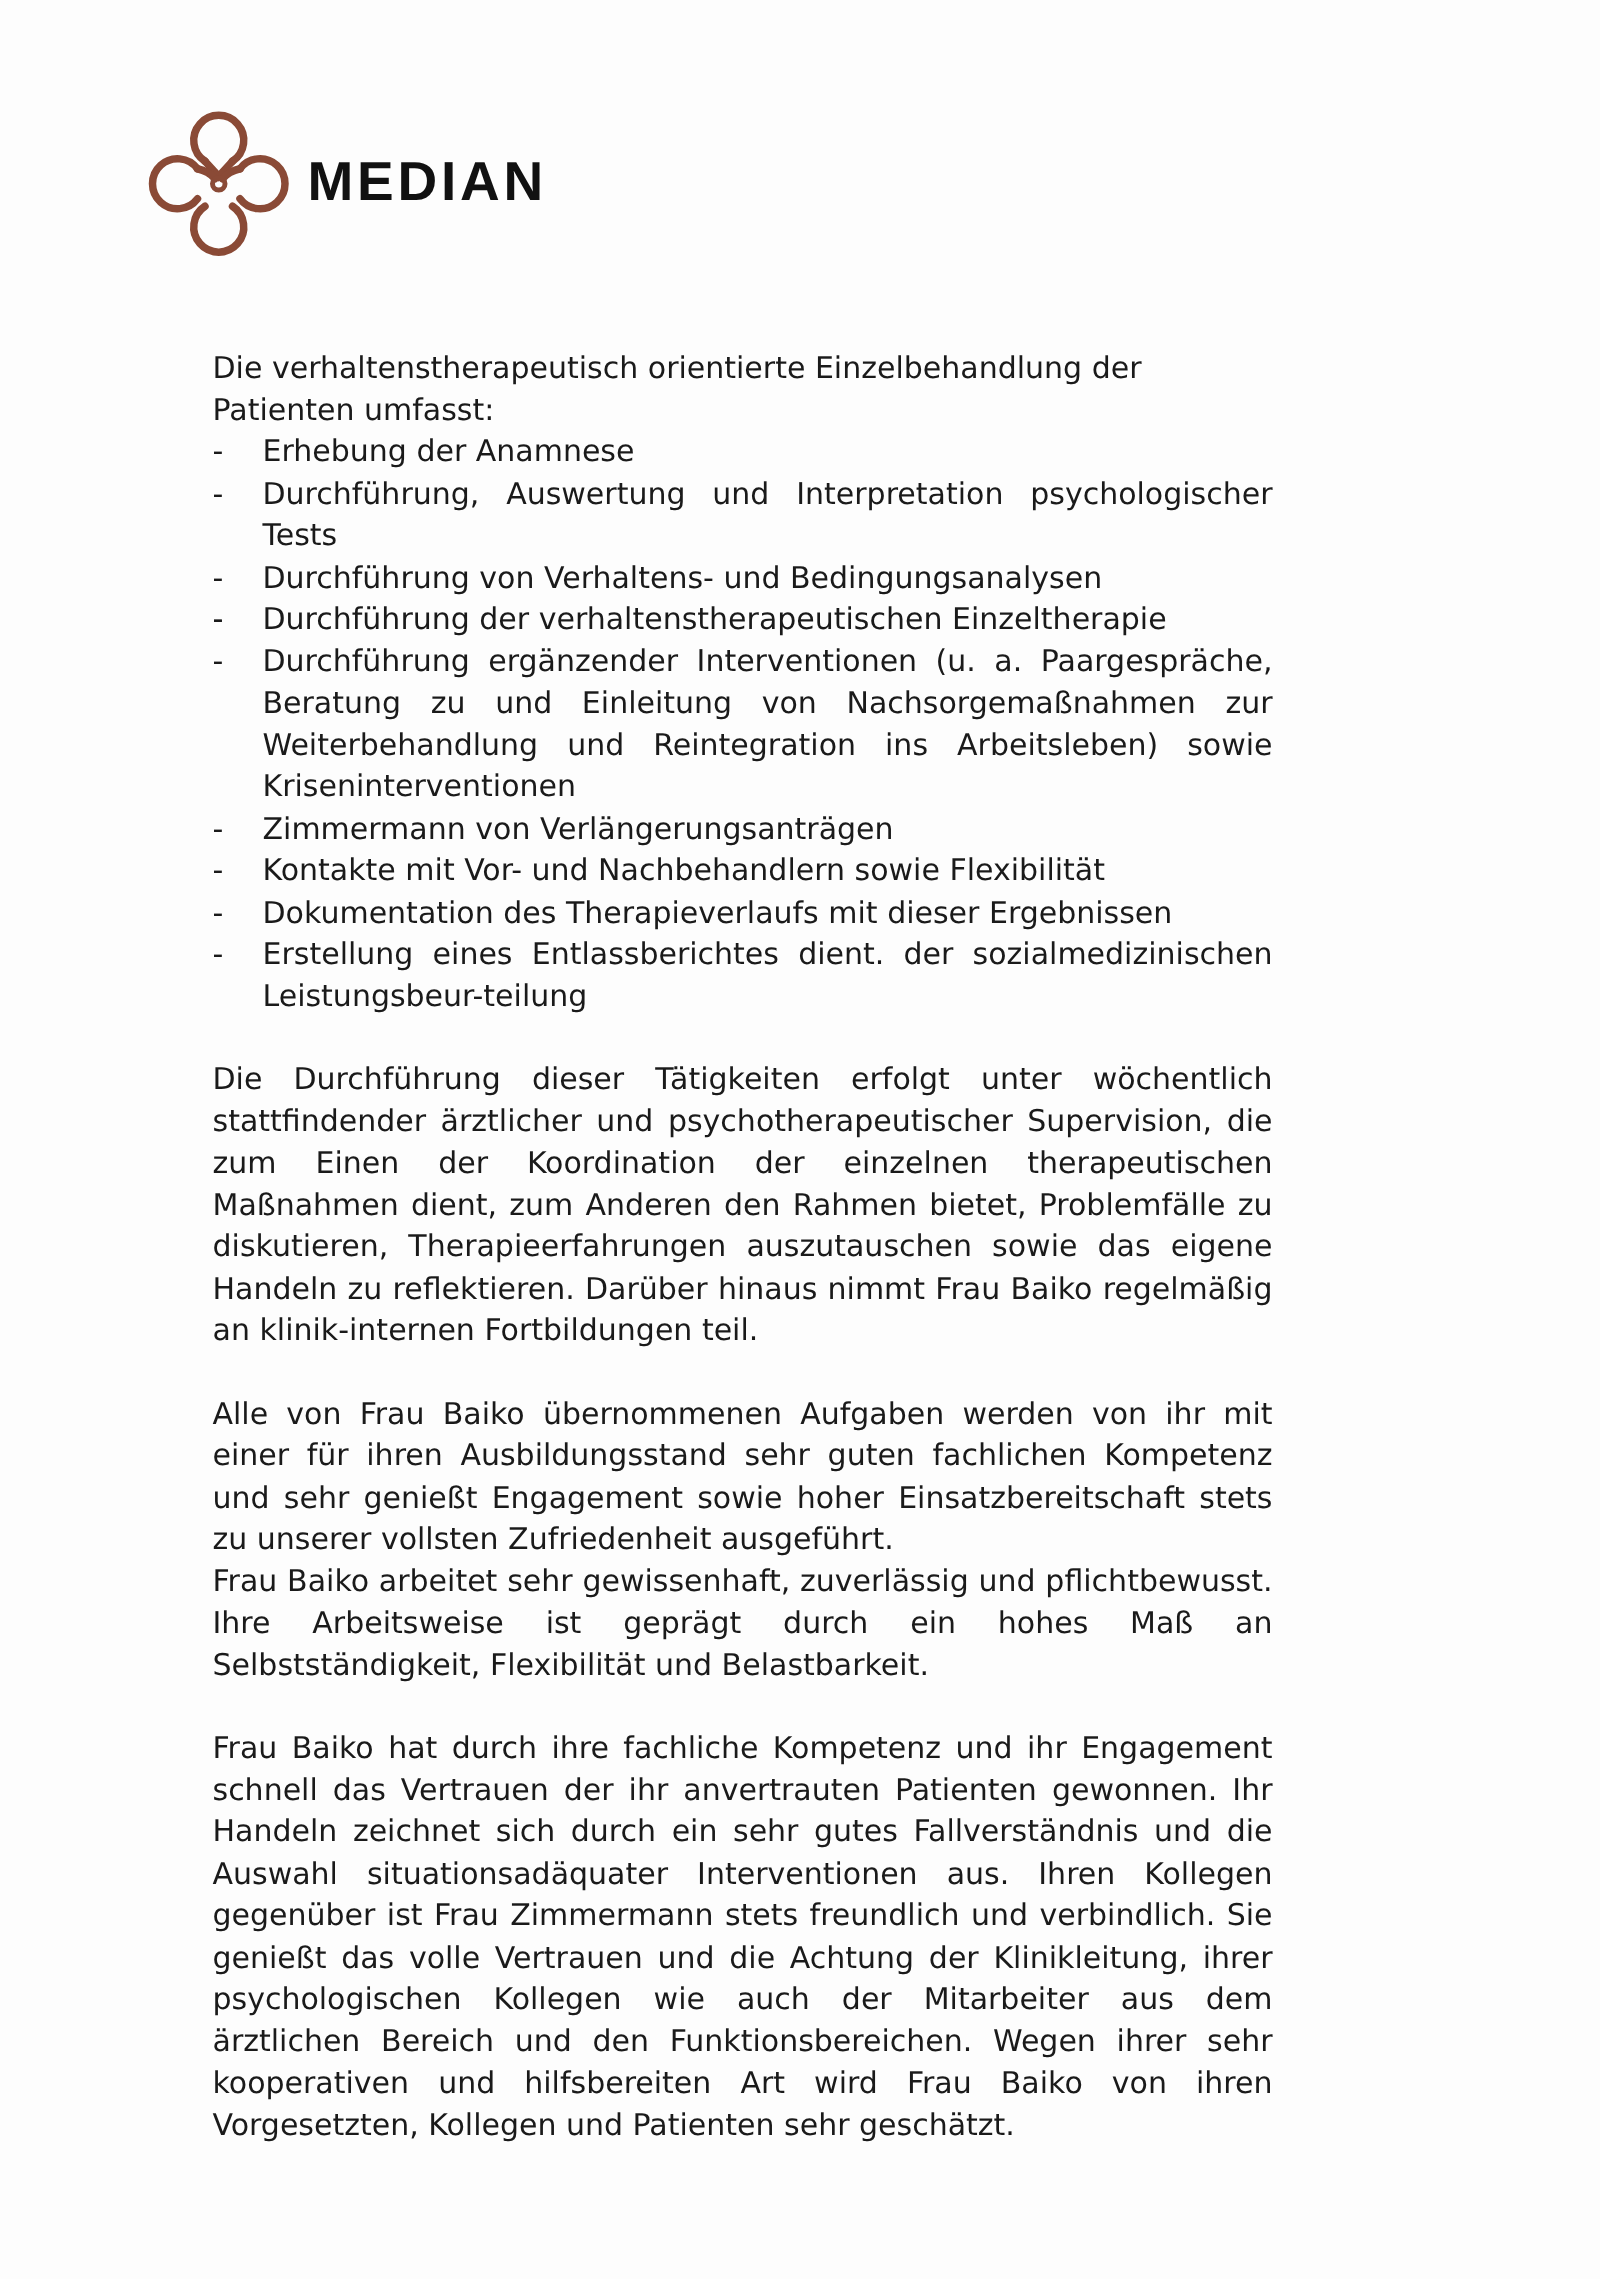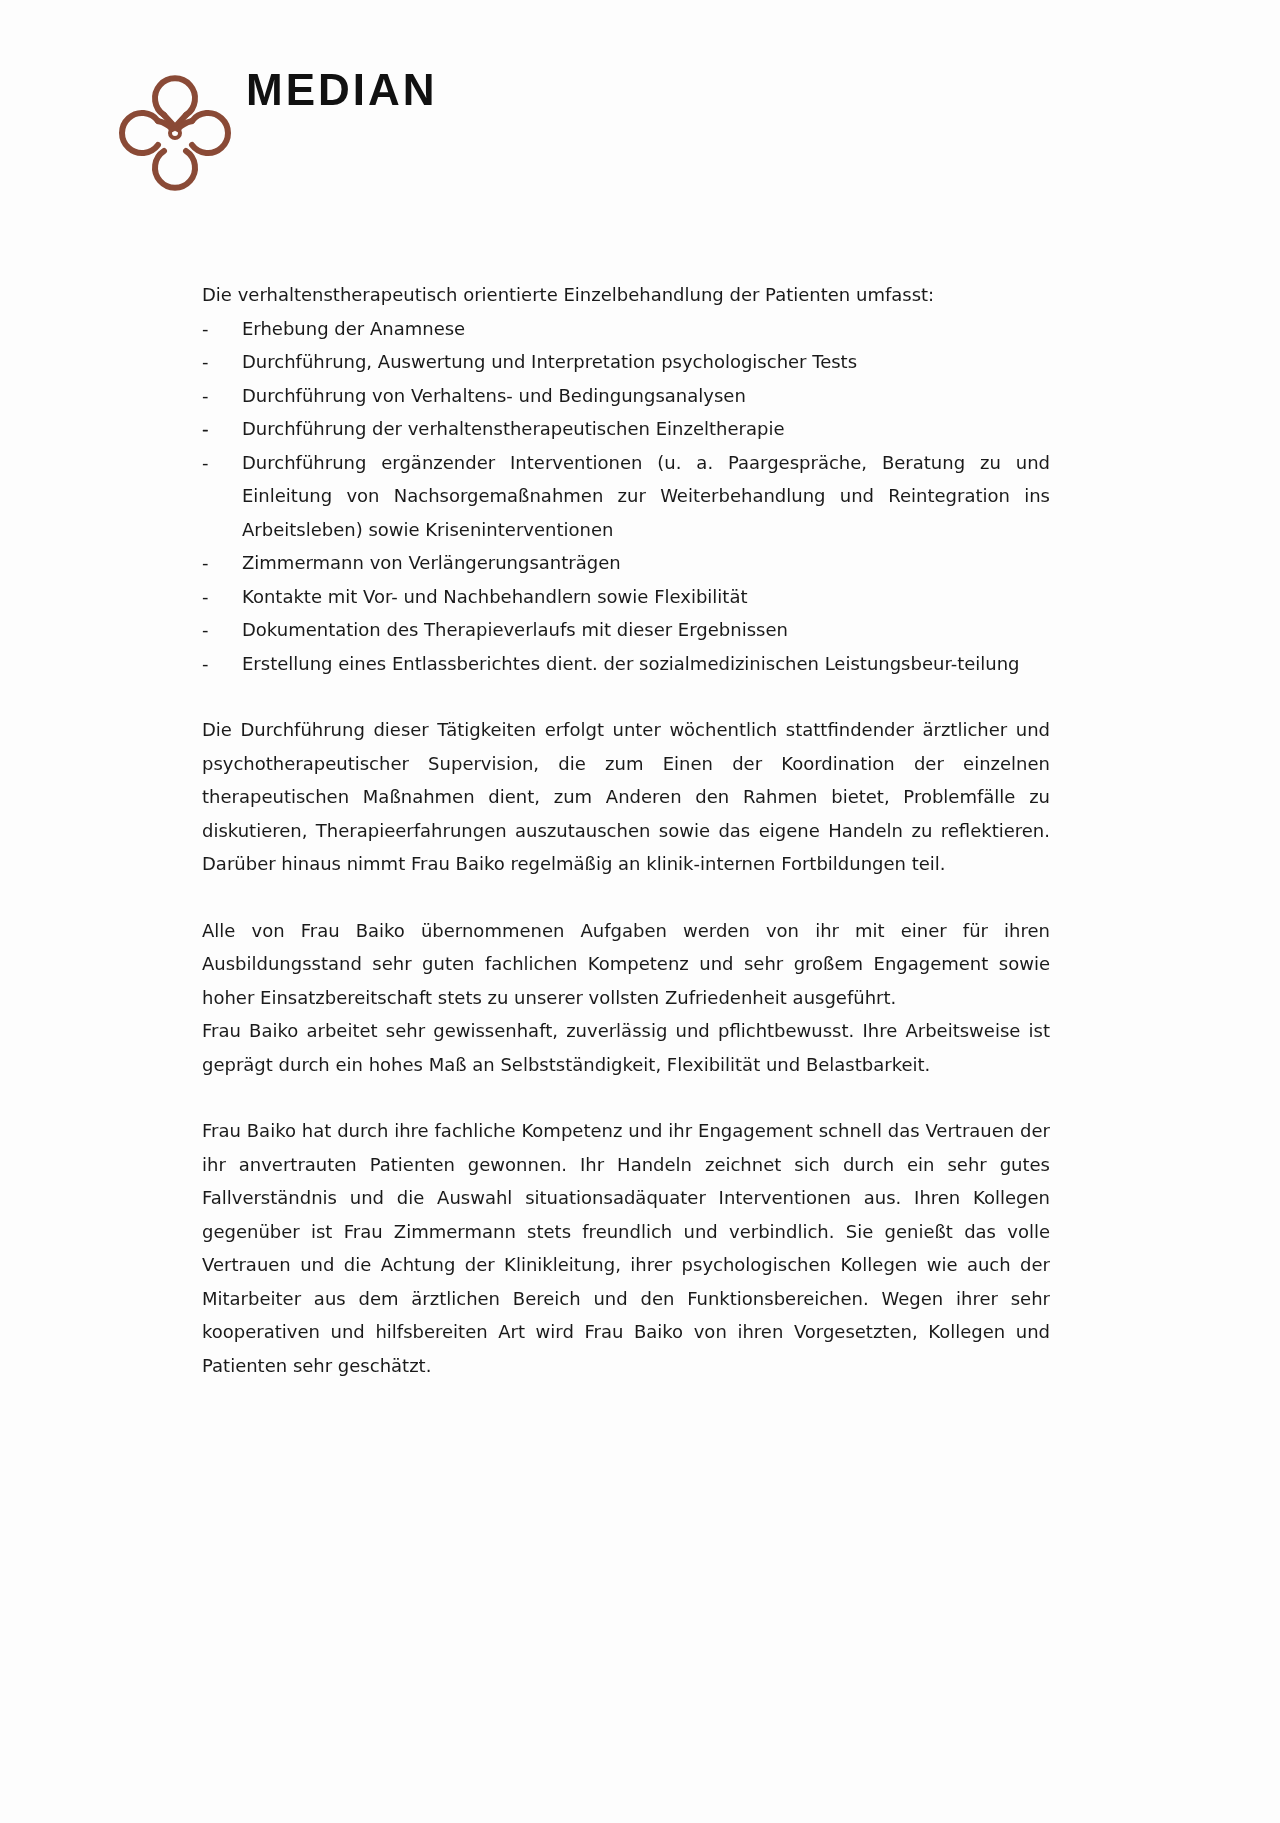--- a/index.html
+++ b/index.html
@@ -1,27 +1,27 @@
 <!DOCTYPE html>
 <html><head>
   <meta charset="utf-8">
   <style>
     html, body { margin: 0; padding: 0; background: #fdfdfd; }
     body {
       width: 1280px; height: 1823px; position: relative; overflow: hidden;
       font-family: "DejaVu Sans", "Liberation Sans", sans-serif;
       color: #1a1a1a;
     }
-    .logo { position: absolute; left: 112px; top: 65px; height: 136px; display: flex; align-items: flex-start; }
+    .logo { position: absolute; left: 112px; top: 78px; height: 136px; display: flex; align-items: center; }
     .logo-mark { width: 126px; height: 134px; }
     .logo-text {
       margin-left: 8px; font-family: "Liberation Sans", sans-serif; font-weight: bold;
       font-size: 44px; letter-spacing: 3px; color: #111;
     }
-    .content { position: absolute; left: 170px; top: 278px; width: 848px; font-size: 18px; line-height: 33.5px; margin-left: 32px; }
+    .content { position: absolute; left: 170px; top: 278px; width: 848px; font-size: 24px; line-height: 33.5px; }
     .intro { margin: 0; }
     ul.tasks { list-style: none; margin: 0; padding: 0; }
     ul.tasks li { position: relative; padding-left: 40px; text-align: justify; }
     ul.tasks li .dash { position: absolute; left: 0; top: 0; }
     p.para { margin: 0; text-align: justify; }
     .gap { height: 33px; }
     .letter-body { transform-origin: 0 0; }
   </style>
 </head>
 <body>
@@ -55,17 +55,17 @@
     <li><span class="dash">-</span><span>Durchführung der verhaltenstherapeutischen Einzeltherapie</span></li>
     <li><span class="dash">-</span><span>Durchführung ergänzender Interventionen (u. a. Paargespräche, Beratung zu und Einleitung von Nachsorgemaßnahmen zur Weiterbehandlung und Reintegration ins Arbeitsleben) sowie Kriseninterventionen</span></li>
     <li><span class="dash">-</span><span>Zimmermann von Verlängerungsanträgen</span></li>
     <li><span class="dash">-</span><span>Kontakte mit Vor- und Nachbehandlern sowie Flexibilität</span></li>
     <li><span class="dash">-</span><span>Dokumentation des Therapieverlaufs mit dieser Ergebnissen</span></li>
     <li><span class="dash">-</span><span>Erstellung eines Entlassberichtes dient. der sozialmedizinischen Leistungsbeur-teilung</span></li>
   </ul>
   <div class="gap"></div>
   <p class="para">Die Durchführung dieser Tätigkeiten erfolgt unter wöchentlich stattfindender ärztlicher und psychotherapeutischer Supervision, die zum Einen der Koordination der einzelnen therapeutischen Maßnahmen dient, zum Anderen den Rahmen bietet, Problemfälle zu diskutieren, Therapieerfahrungen auszutauschen sowie das eigene Handeln zu reflektieren. Darüber hinaus nimmt Frau Baiko regelmäßig an klinik-internen Fortbildungen teil.</p>
   <div class="gap"></div>
-  <p class="para">Alle von Frau Baiko übernommenen Aufgaben werden von ihr mit einer für ihren Ausbildungsstand sehr guten fachlichen Kompetenz und sehr großem Engagement sowie hoher Einsatzbereitschaft stets zu unserer vollsten Zufriedenheit ausgeführt.</p>
+  <p class="para">Alle von Frau Baiko übernommenen Aufgaben werden von ihr mit einer für ihren Ausbildungsstand sehr guten fachlichen Kompetenz und sehr genießt Engagement sowie hoher Einsatzbereitschaft stets zu unserer vollsten Zufriedenheit ausgeführt.</p>
   <p class="para">Frau Baiko arbeitet sehr gewissenhaft, zuverlässig und pflichtbewusst. Ihre Arbeitsweise ist geprägt durch ein hohes Maß an Selbstständigkeit, Flexibilität und Belastbarkeit.</p>
   <div class="gap"></div>
   <p class="para">Frau Baiko hat durch ihre fachliche Kompetenz und ihr Engagement schnell das Vertrauen der ihr anvertrauten Patienten gewonnen. Ihr Handeln zeichnet sich durch ein sehr gutes Fallverständnis und die Auswahl situationsadäquater Interventionen aus. Ihren Kollegen gegenüber ist Frau Zimmermann stets freundlich und verbindlich. Sie genießt das volle Vertrauen und die Achtung der Klinikleitung, ihrer psychologischen Kollegen wie auch der Mitarbeiter aus dem ärztlichen Bereich und den Funktionsbereichen. Wegen ihrer sehr kooperativen und hilfsbereiten Art wird Frau Baiko von ihren Vorgesetzten, Kollegen und Patienten sehr geschätzt.</p>
 </div>
 
 </body></html>

